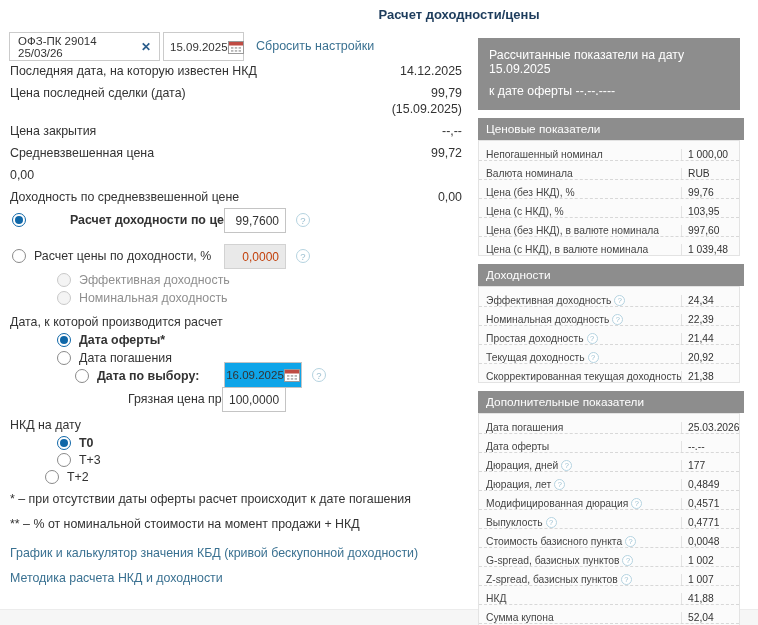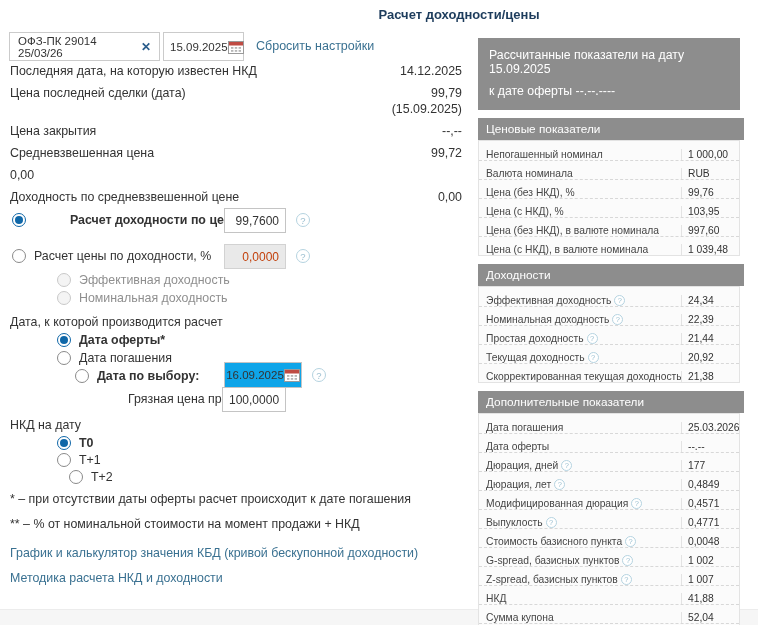--- a/index.html
+++ b/index.html
@@ -187,23 +187,23 @@
   <div class="flabel" style="left:128px; top:392px;">Грязная цена продажи**, %</div>
   <input class="num-input" style="left: 222px; top: 387px; width: 64px;" value="100,0000">
 
   <div class="flabel" style="left:10px; top:418px;">НКД на дату</div>
   <div class="rrow" style="left:57px; top:436px;">
     <span class="radio checked"></span>
     <span class="b">Т0</span>
   </div>
   <div class="rrow" style="left:57px; top:453px;">
     <span class="radio"></span>
-    <span>Т+1</span>
-  </div>
-  <div class="rrow" style="left:69px; top:470px;">
+    <span>Т+3</span>
+  </div>
+  <div class="rrow" style="left:45px; top:470px;">
     <span class="radio"></span>
     <span>Т+2</span>
   </div>
 
   <div class="footnote" style="left:10px; top:492px;">* – при отсутствии даты оферты расчет происходит к дате погашения</div>
   <div class="footnote" style="left:10px; top:517px;">** – % от номинальной стоимости на момент продажи + НКД</div>
 
   <div class="blue-link" style="left:10px; top:546px;">График и калькулятор значения КБД (кривой бескупонной доходности)</div>
   <div class="blue-link" style="left:10px; top:571px;">Методика расчета НКД и доходности</div>
 

